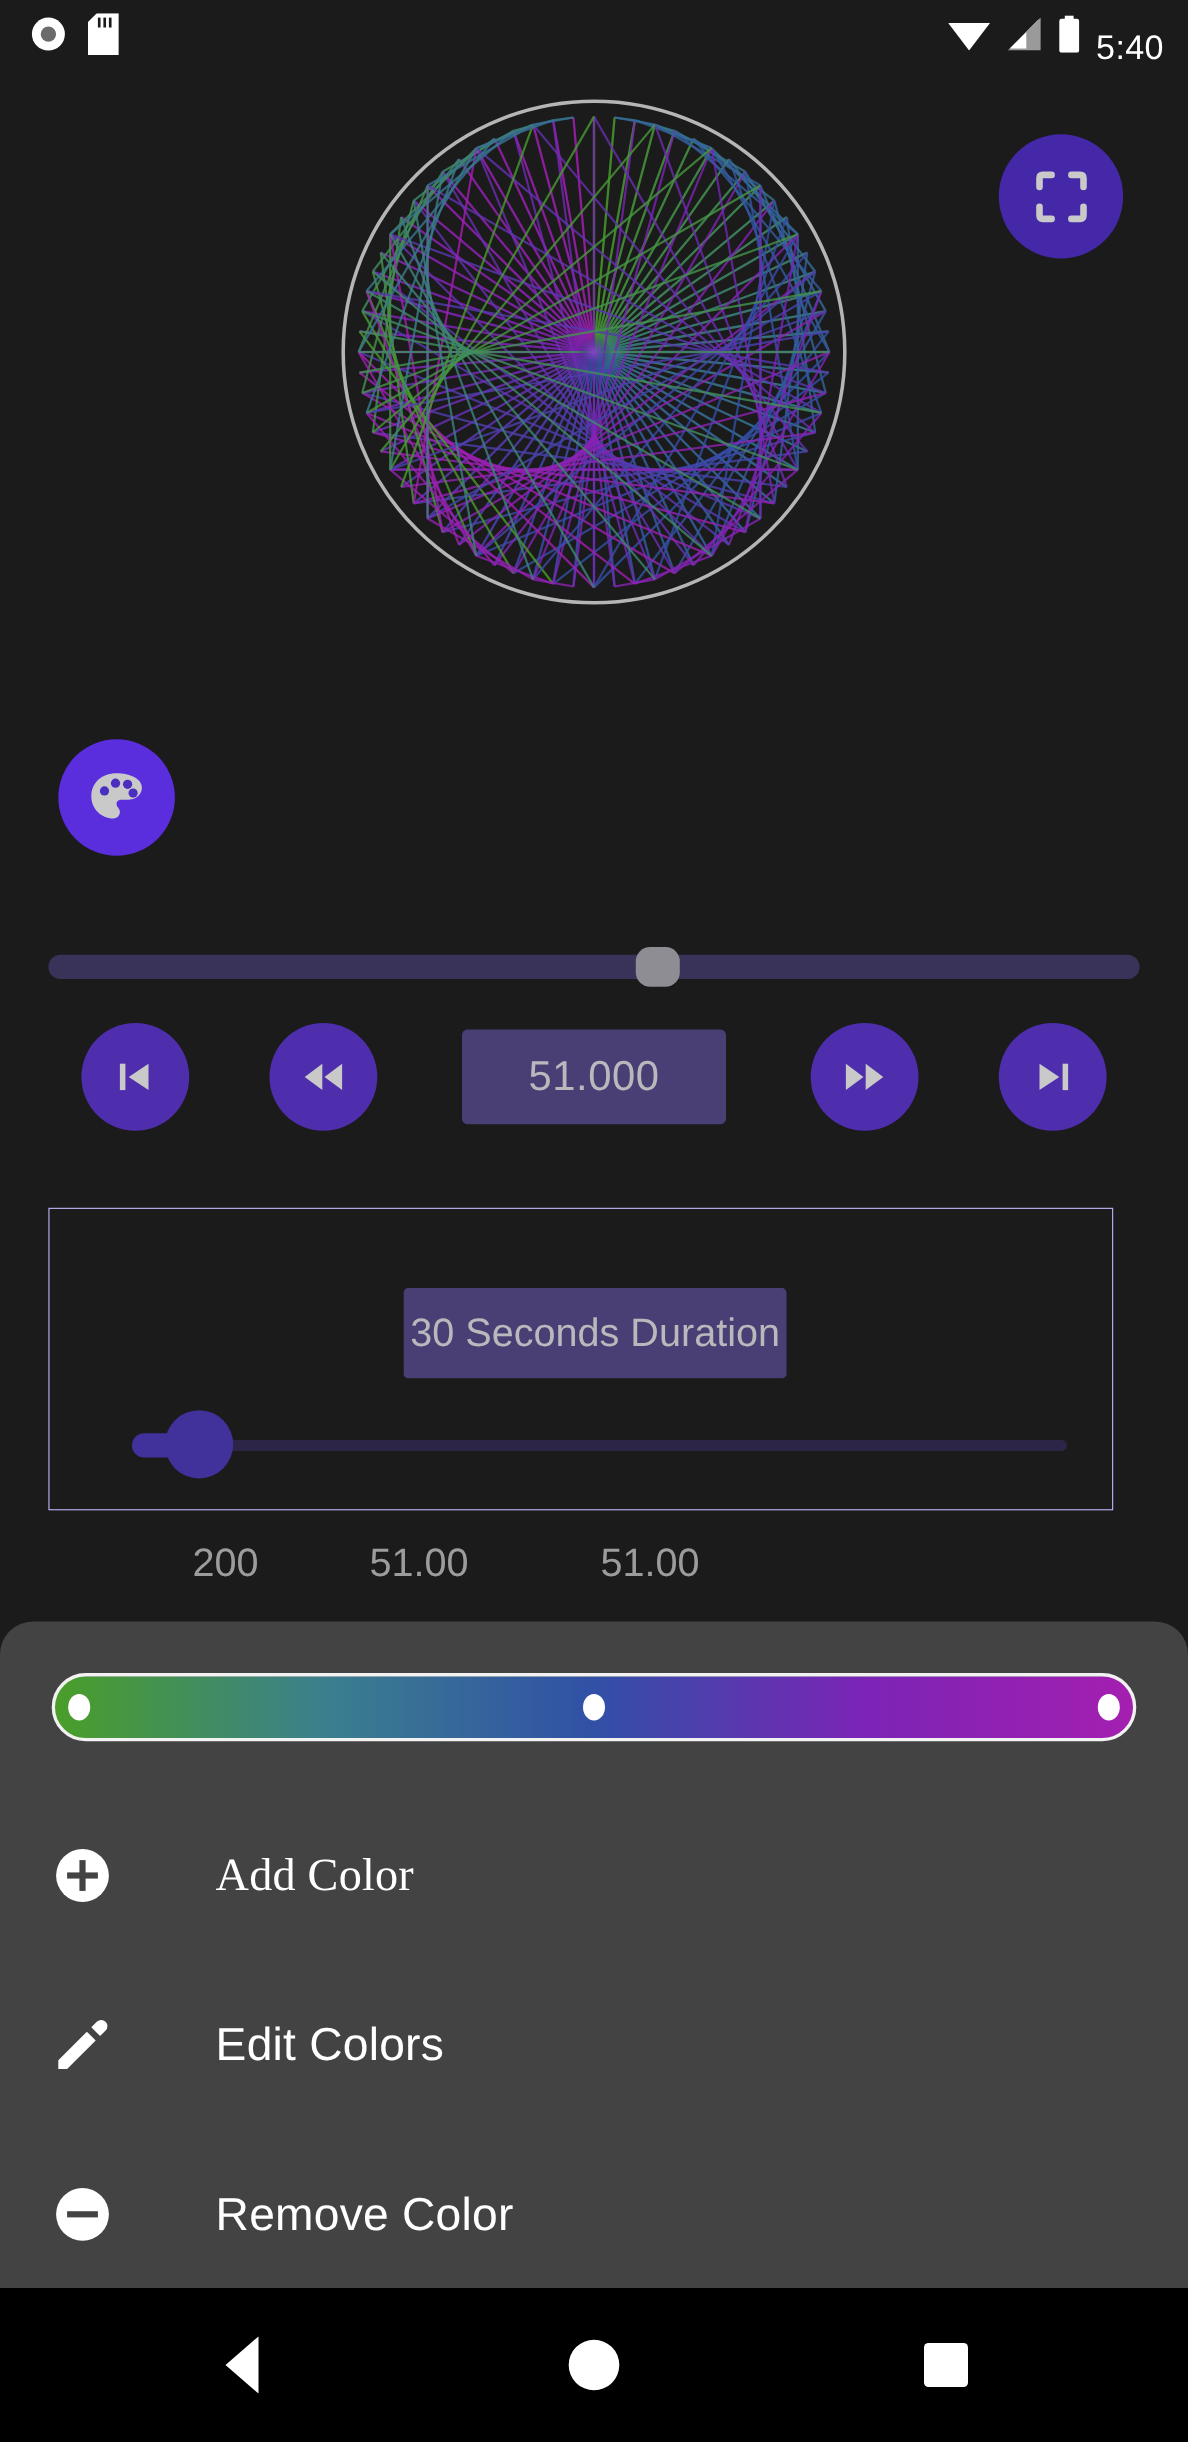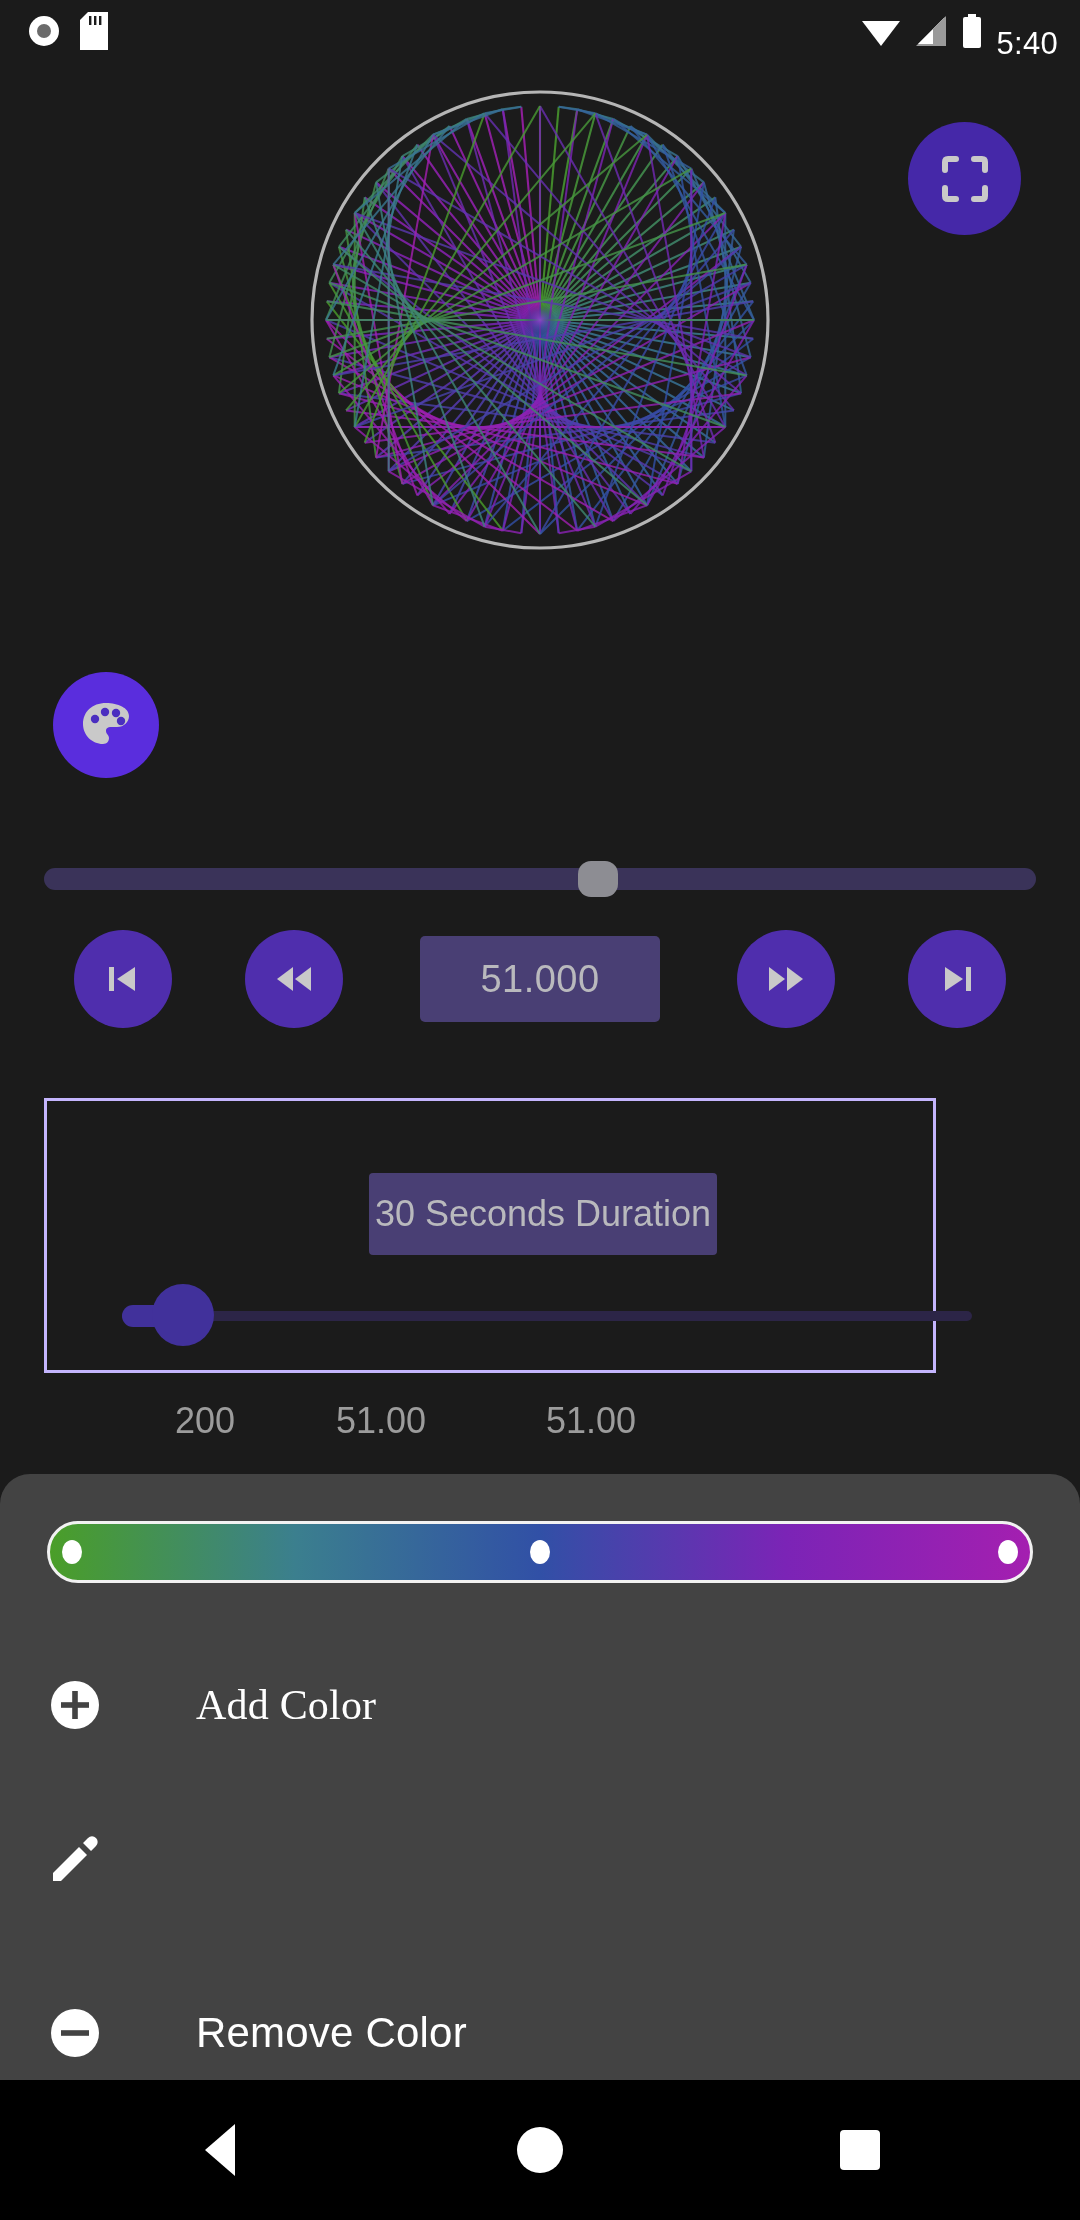--- a/index.html
+++ b/index.html
@@ -28,21 +28,21 @@
   .seek-thumb{position:absolute;left:578px;top:13px;width:40px;height:36px;border-radius:13px;background:#8d8d93;}
 
   
   .transport{position:absolute;left:0;top:930px;width:1080px;height:110px;}
   .tbtn{position:absolute;top:0;width:98px;height:98px;border-radius:50%;background:#4f2ead;display:flex;align-items:center;justify-content:center;}
   .tbtn.b1{left:74px;} .tbtn.b2{left:245px;} .tbtn.b4{left:737px;} .tbtn.b5{left:908px;}
   .tvalue{position:absolute;left:420px;top:6px;width:240px;height:86px;background:#493f74;border-radius:5px;
           display:flex;align-items:center;justify-content:center;color:#b9b9bd;font-size:38px;letter-spacing:.5px;}
 
   
-  .durpanel{position:absolute;left:44px;top:1098px;width:892px;height:275px;border:3px solid #c4b5fd;box-sizing:border-box;}
+  .durpanel{position:absolute;left:44px;top:1098px;width:968px;height:275px;border:1px solid #c4b5fd;box-sizing:border-box;}
   .durbtn{position:absolute;left:auto;top:72px;width:348px;height:82px;left:322px;background:#493f74;border-radius:4px;
           display:flex;align-items:center;justify-content:center;color:#b9b9bd;font-size:36px;}
   .durslider{position:absolute;left:75px;top:210px;width:850px;height:10px;}
   .dur-track{position:absolute;left:0;top:0;width:850px;height:10px;border-radius:5px;background:#2c2547;}
   .dur-thumb{position:absolute;left:30px;top:-27px;width:62px;height:62px;border-radius:50%;background:#41319b;}
   .dur-leftcap{position:absolute;left:0;top:-6px;width:52px;height:22px;border-radius:11px;background:#41319b;}
 
   
   .valrow{position:absolute;left:0;top:1390px;width:1080px;height:62px;color:#9c9c9c;font-size:36px;}
   .valrow span{position:absolute;top:0;line-height:62px;}
@@ -50,21 +50,21 @@
   .v1{left:310px;width:142px;text-align:center;}
   .v2{left:520px;width:142px;text-align:center;}
 
   
   .sheet{position:absolute;left:0;top:1474px;width:1080px;height:606px;background:#434343;border-radius:30px 30px 0 0;}
   .gradbar{position:absolute;left:47px;top:47px;width:986px;height:62px;border-radius:31px;border:3px solid #f2f2f2;box-sizing:border-box;}
   .gstop{position:absolute;top:50%;width:20px;height:24px;border-radius:50%;background:#fff;transform:translate(-50%,-50%);}
   .sheet-item{position:absolute;left:0;width:1080px;height:110px;display:flex;align-items:center;}
   .si-icon{position:absolute;left:44px;width:62px;height:62px;display:flex;align-items:center;justify-content:center;}
   .si-label{position:absolute;left:196px;color:#fff;font-size:42px;letter-spacing:.2px;}
-  .item0{top:176px;font-family:Liberation Serif, serif;} .item1{top:330px;} .item2{top:504px;}
+  .item0{top:176px;font-family:Liberation Serif, serif;} .item1{top:330px;} .item2{top:484px;}
 
   
   .navbar{position:absolute;left:0;top:2080px;width:1080px;height:140px;background:#000;}
   .nav-btn{position:absolute;top:0;height:140px;width:180px;display:flex;align-items:center;justify-content:center;}
   .nav-back{left:130px;} .nav-home{left:450px;} .nav-recents{left:770px;}
   .tri{width:0;height:0;border-top:26px solid transparent;border-bottom:26px solid transparent;border-right:30px solid #fff;}
   .circ{width:46px;height:46px;border-radius:50%;background:#fff;}
   .sq{width:40px;height:40px;border-radius:4px;background:#fff;}
 </style>
 </head>
@@ -421,20 +421,21 @@
       <span class="si-label">Add Color</span>
     </div>
 
     <div class="sheet-item item1">
       <span class="si-icon">
         <svg width="56" height="56" viewBox="0 0 56 56">
           <path d="M6 42 L6 50 L14 50 L40 24 L32 16 Z" fill="#fff"></path>
           <path d="M36 12 L44 20 L49 15 A5.6 5.6 0 0 0 41 7 Z" fill="#fff"></path>
         </svg>
       </span>
+      <span class="si-label">Edit Colors</span>
     </div>
 
     <div class="sheet-item item2">
       <span class="si-icon">
         <svg width="56" height="56" viewBox="0 0 56 56">
           <circle cx="28" cy="28" r="24" fill="#fff"></circle>
           <rect x="14" y="25.2" width="28" height="5.6" fill="#434343"></rect>
         </svg>
       </span>
       <span class="si-label">Remove Color</span>

